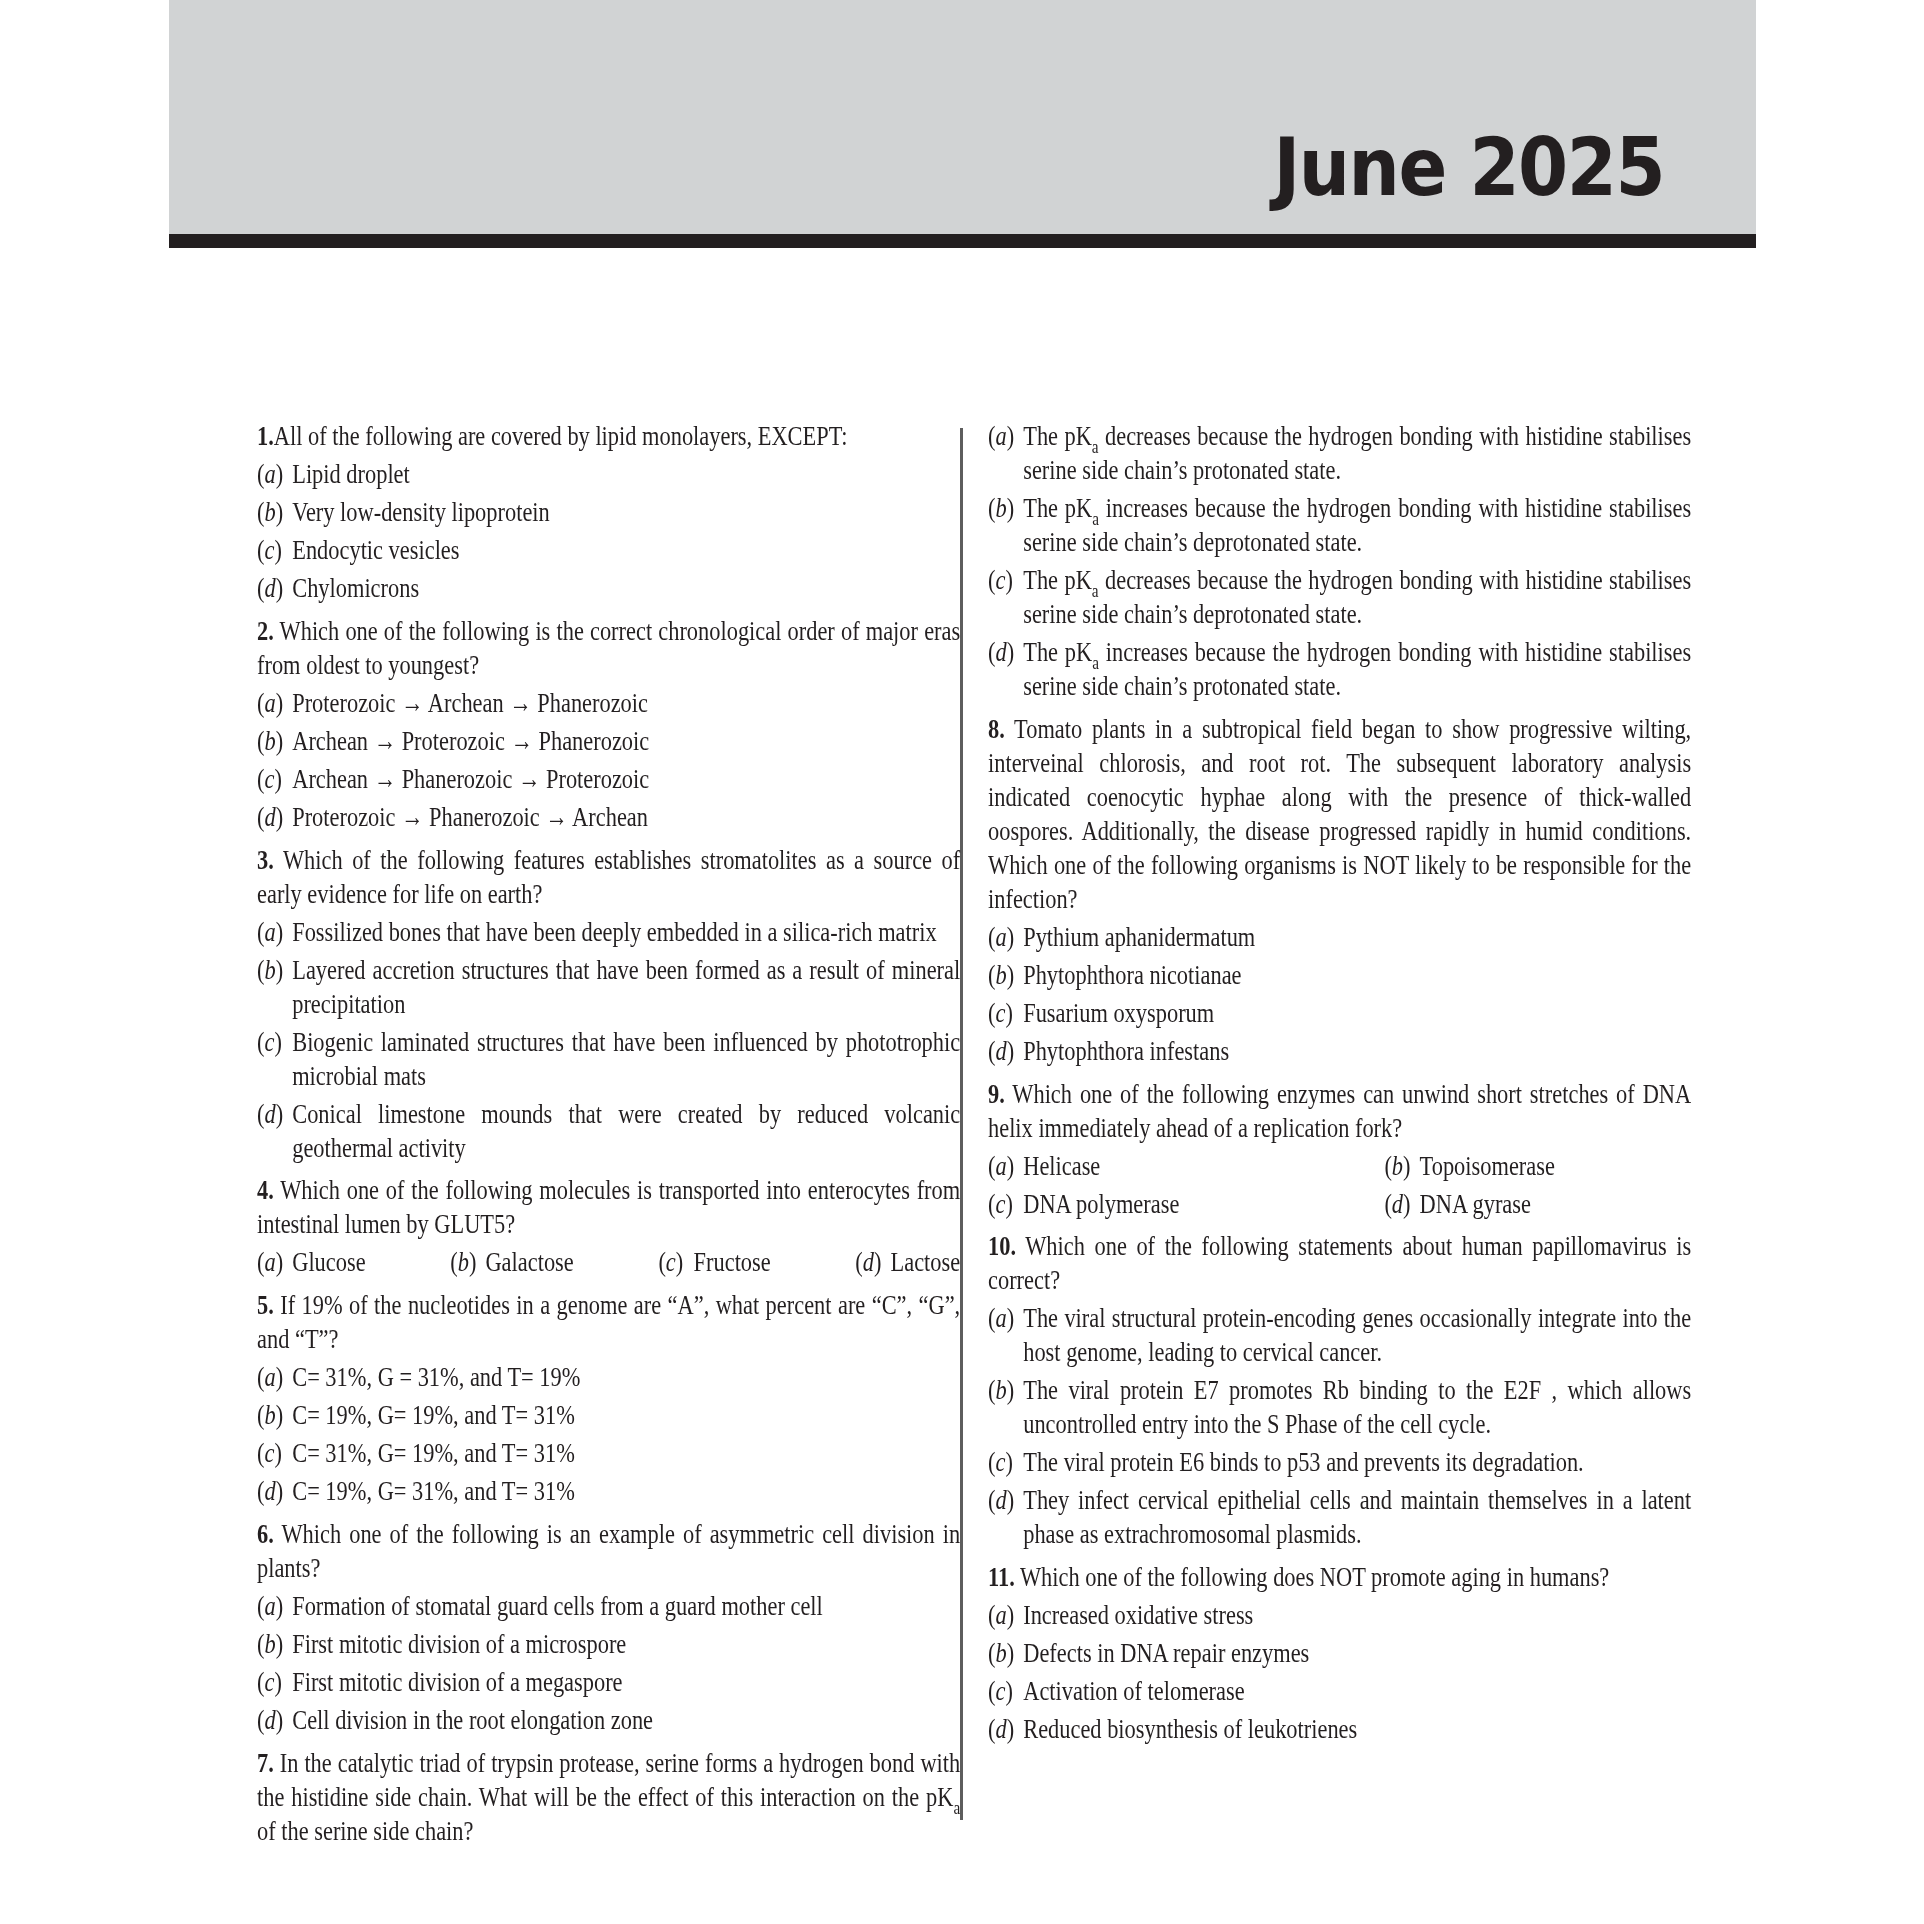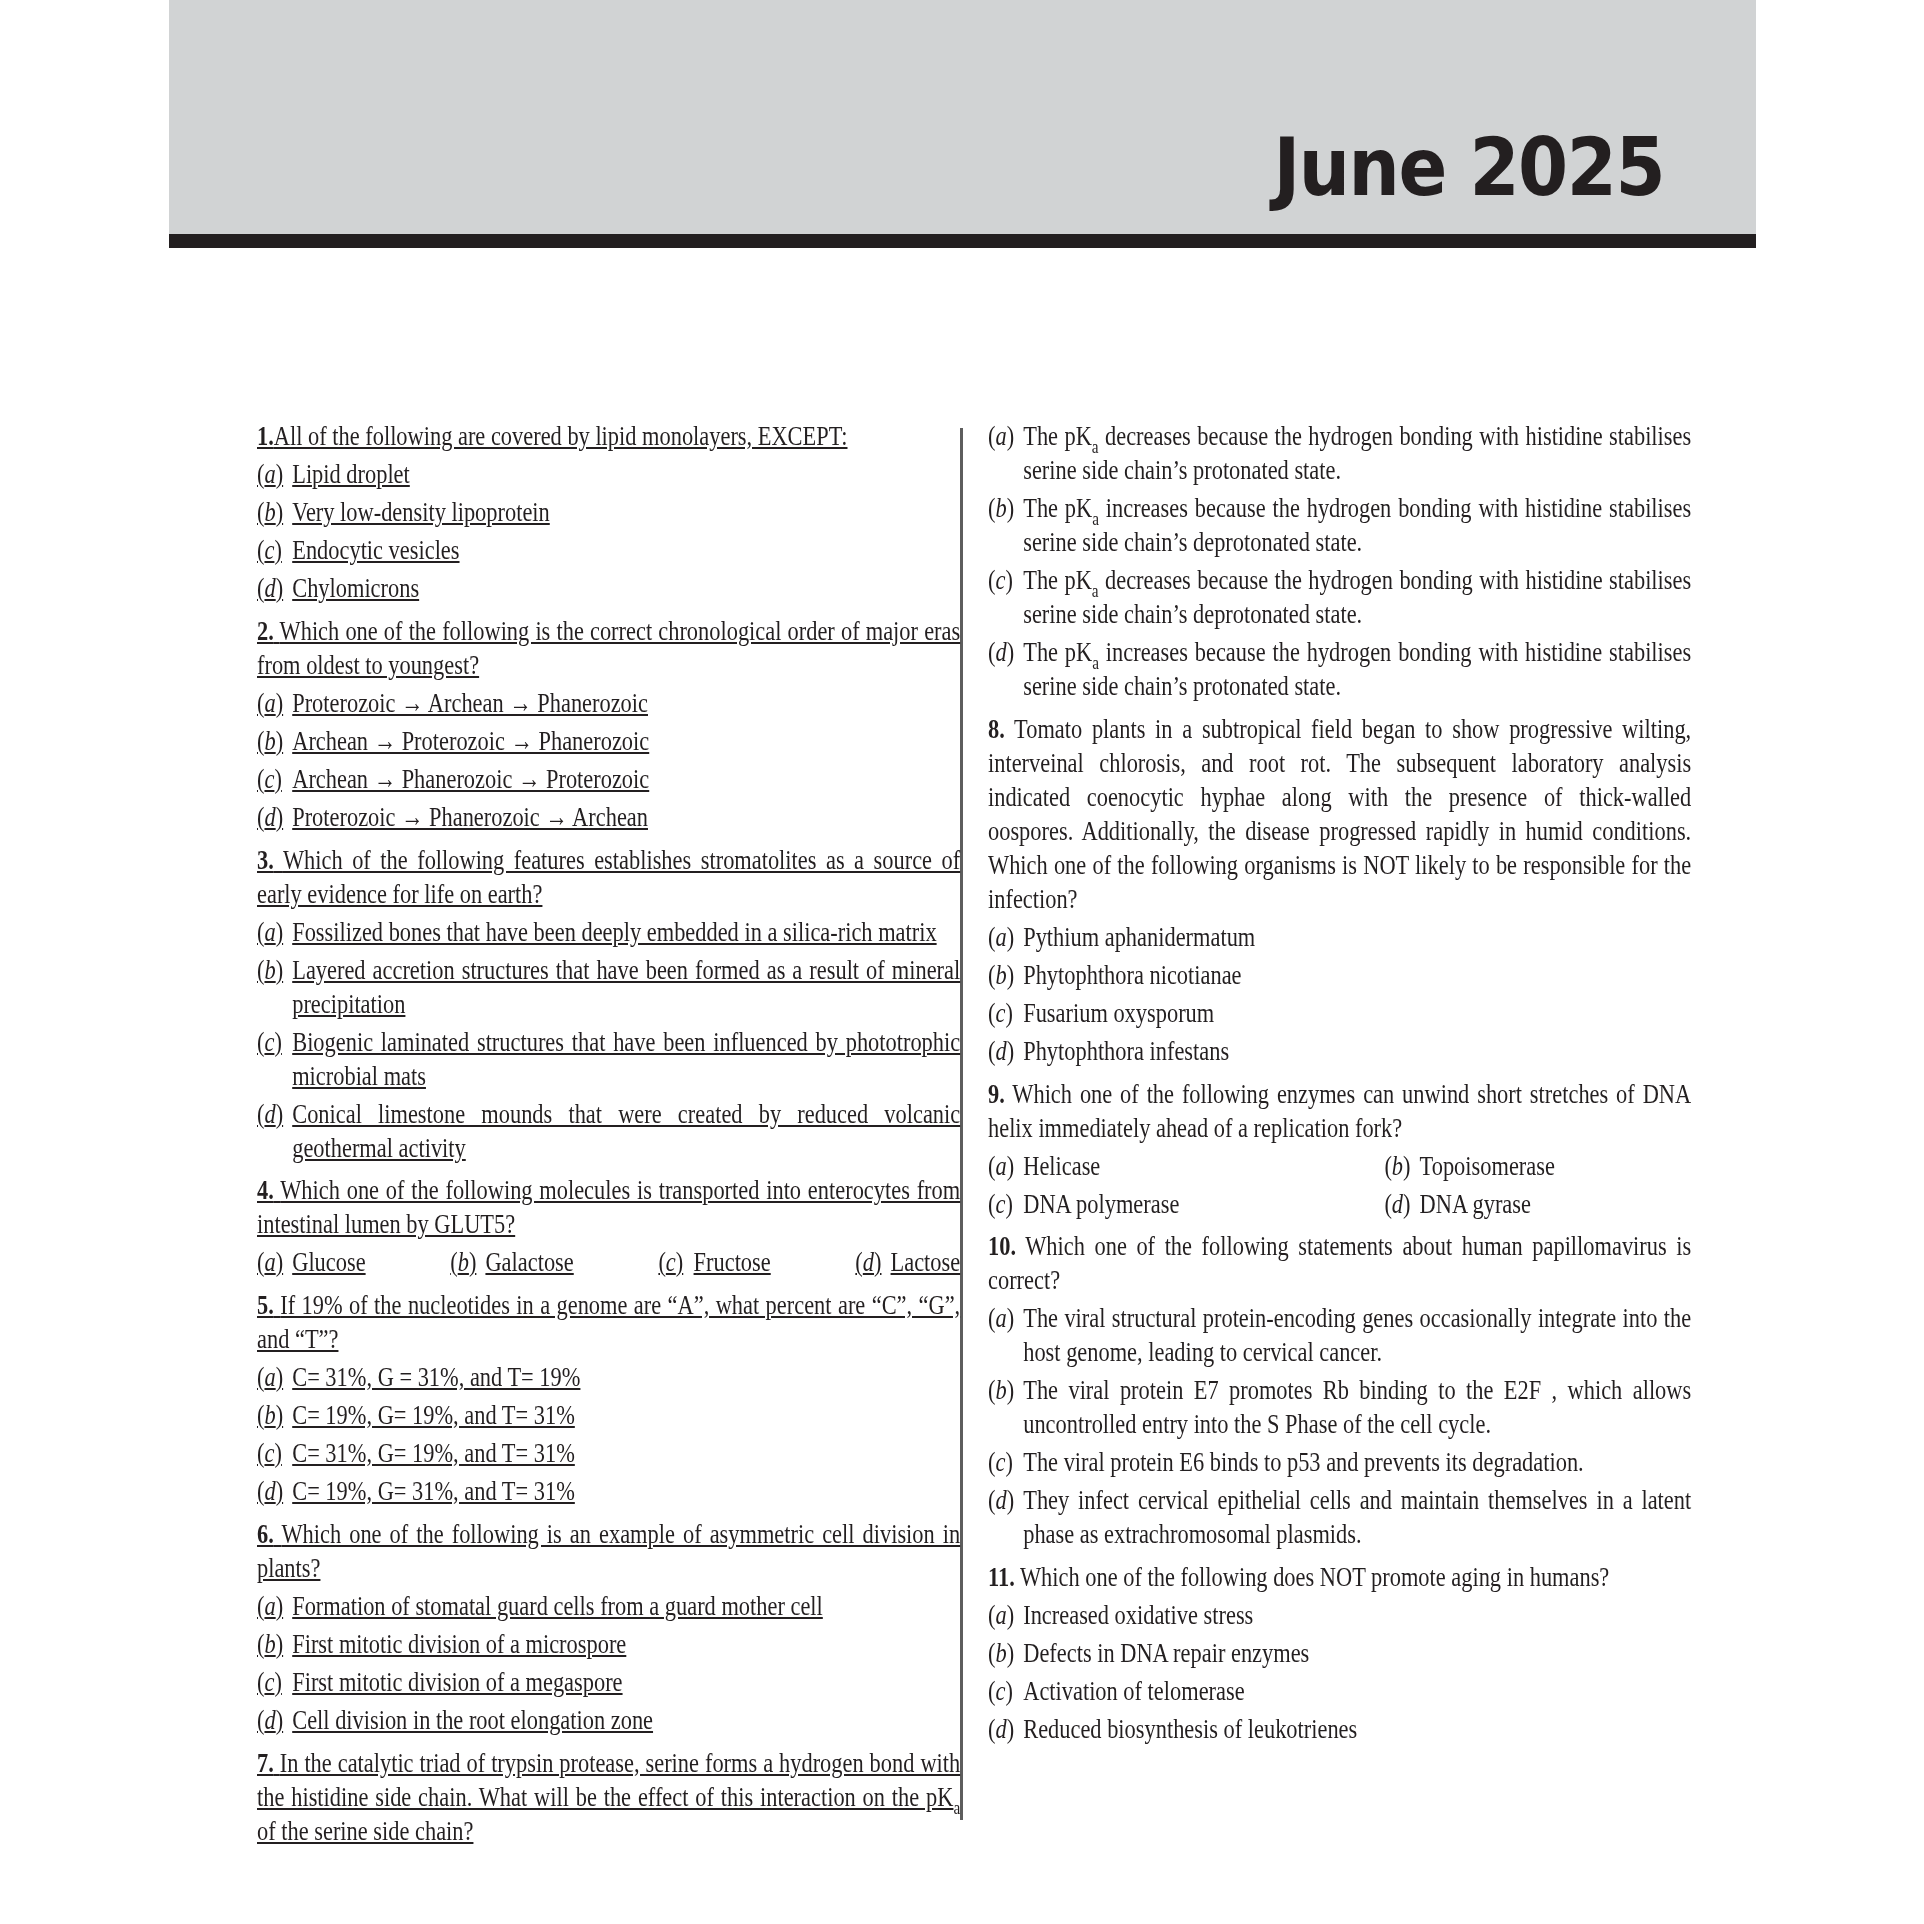--- a/index.html
+++ b/index.html
@@ -51,21 +51,21 @@
       top: 428px;
       width: 3.2px;
       height: 1392px;
       background: #5d5d5d;
     }
     .column {
       position: absolute;
       top: 419px;
       width: 703px;
     }
-    .col-left  { left: 257px; text-decoration: underline; }
+    .col-left  { left: 257px; }
     .col-right { left: 988px; }
 
     
     .squash {
       width: 879px;              
       transform: scaleX(0.8);
       transform-origin: left top;
       font-size: 28px;
       line-height: 34px;
     }

